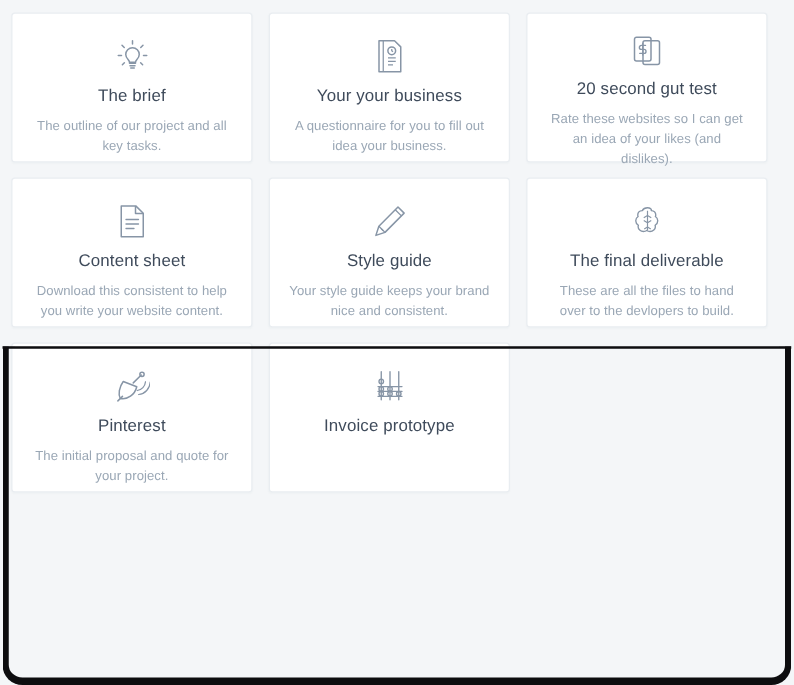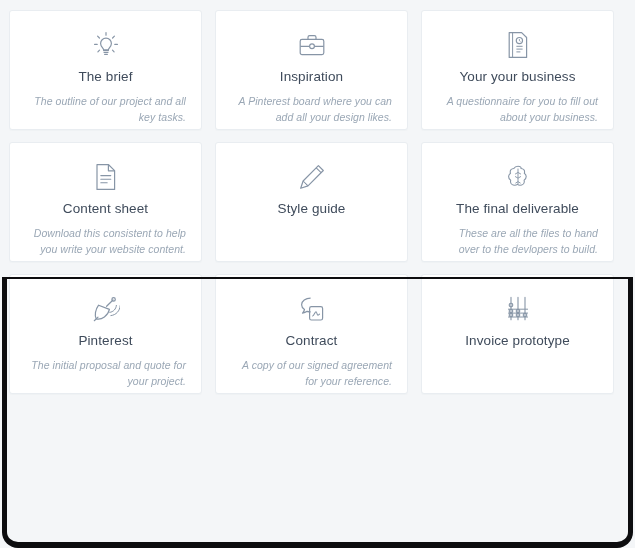--- a/index.html
+++ b/index.html
@@ -66,25 +66,24 @@
     font-weight:normal;
     letter-spacing:.1px;
     text-align:right;
     line-height:1.2;
     margin-bottom:9px;
   }
 
   .card-desc{
     font-size:10.5px;
     color:#9aa7b5;
-    text-align:right;
+    text-align:center;
     line-height:1.5;
     padding:0 15px;
     letter-spacing:.05px;
-    font-style:italic;
   }
 </style>
 </head>
 <body>
 
 <div id="root">
 
   <div class="grid">
 
     <div class="card">
@@ -92,48 +91,48 @@
         <svg width="26" height="28" viewBox="0 0 26 28" fill="none" stroke="#8795a6" stroke-width="1.2" stroke-linecap="round">
           <path d="M13 7.2c-3.1 0-5.4 2.4-5.4 5.3 0 2 1.1 3.3 2 4.3.6.7 1 1.2 1 2h4.8c0-.8.4-1.3 1-2 .9-1 2-2.3 2-4.3 0-2.9-2.3-5.3-5.4-5.3z"></path>
           <path d="M10.6 19.6h4.8M11 21.5h4M11.6 23.3h2.8"></path>
           <path d="M13 1.6v2.6M4.6 5.2l1.8 1.8M21.4 5.2l-1.8 1.8M1.6 13.4h2.6M21.8 13.4h2.6M4.9 20.8l1.6-1.6M21.1 20.8l-1.6-1.6"></path>
         </svg>
       </div>
       <div class="card-title">The brief</div>
       <div class="card-desc">The outline of our project and all key tasks.</div>
     </div>
 
-    <div class="card">
-      <div class="card-icon">
-        <svg width="28" height="24" viewBox="0 0 28 24" fill="none" stroke="#8795a6" stroke-width="1.2" stroke-linejoin="round">
-          <rect x="2.2" y="6.4" width="23.6" height="15.2" rx="1.8"></rect>
-          <path d="M10 6.3V4.3c0-.9.7-1.6 1.6-1.6h4.8c.9 0 1.6.7 1.6 1.6v2"></path>
-          <path d="M2.4 13.3h9M16.6 13.3h9"></path>
-          <circle cx="14" cy="13.3" r="2.4"></circle>
-        </svg>
-      </div>
-      <div class="card-title">Inspiration</div>
-      <div class="card-desc">A Pinterest board where you can add all your design likes.</div>
-    </div>
 
     <div class="card">
       <div class="card-icon">
         <svg width="24" height="28" viewBox="0 0 24 28" fill="none" stroke="#8795a6" stroke-width="1.2" stroke-linejoin="round">
           <path d="M3.2 1.6h12.4l5 4.9v19.9H3.2z"></path>
           <path d="M6.6 1.6V26" stroke-width="1"></path>
           <circle cx="13.4" cy="9.6" r="3.1"></circle>
           <path d="M13.4 8.2v1.4l1 .8" stroke-width="1"></path>
           <path d="M10.4 15.3h6.2M10.4 18.1h6.2M10.4 20.9h4" stroke-width="1"></path>
         </svg>
       </div>
       <div class="card-title">Your your business</div>
-      <div class="card-desc">A questionnaire for you to fill out about your business.</div>
-    </div>
-
-
+      <div class="card-desc">A questionnaire for you to fill out idea your business.</div>
+    </div>
+
+
+    <div class="card">
+      <div class="card-icon">
+        <svg width="26" height="28" viewBox="0 0 26 28" fill="none" stroke="#8795a6" stroke-width="1.2" stroke-linejoin="round">
+          <rect x="9.4" y="4.6" width="13.2" height="19" rx="1.6"></rect>
+          <rect x="2.6" y="1.8" width="13.2" height="19" rx="1.6"></rect>
+          <path d="M9.2 6.2v10.2" stroke-width="1"></path>
+          <path d="M11.4 8.3H8.1c-.9 0-1.6.7-1.6 1.6s.7 1.6 1.6 1.6h2.1c.9 0 1.6.7 1.6 1.6s-.7 1.6-1.6 1.6H6.8" stroke-width="1.1" stroke-linecap="round"></path>
+        </svg>
+      </div>
+      <div class="card-title">20 second gut test</div>
+      <div class="card-desc">Rate these websites so I can get an idea of your likes (and dislikes).</div>
+    </div>
 
     <div class="card">
       <div class="card-icon">
         <svg width="24" height="28" viewBox="0 0 24 28" fill="none" stroke="#8795a6" stroke-width="1.2" stroke-linejoin="round">
           <path d="M3 1.7h11.6l6 5.9v18.8H3z"></path>
           <path d="M14.4 1.8v6h6.1"></path>
           <path d="M6.8 12.6h10M6.8 16.2h10M6.8 19.8h6.4" stroke-width="1.05" stroke-linecap="round"></path>
         </svg>
       </div>
       <div class="card-title">Content sheet</div>
@@ -143,20 +142,21 @@
 
     <div class="card">
       <div class="card-icon">
         <svg width="28" height="28" viewBox="0 0 28 28" fill="none" stroke="#8795a6" stroke-width="1.2" stroke-linejoin="round">
           <path d="M20.4 2.6l4.9 4.9L10 22.9l-7.3 2.4 2.4-7.3z"></path>
           <path d="M18.2 4.8l4.9 4.9M5.1 18l4.9 4.9" stroke-width="1.05"></path>
           <path d="M7 20l1.6 1.6" stroke-width="1"></path>
         </svg>
       </div>
       <div class="card-title">Style guide</div>
+      <div class="card-desc">Your style guide keeps your brand nice and consistent.</div>
     </div>
 
     <div class="card">
       <div class="card-icon">
         <svg width="26" height="26" viewBox="0 0 26 26" fill="none" stroke="#8795a6" stroke-width="1.1" stroke-linejoin="round">
           <path d="M13 2.2c-2 0-3.5 1-4.2 2.3-2.1.2-3.6 1.6-3.6 3.4 0 .5.1.9.3 1.3-1.2.8-1.9 2-1.9 3.4 0 1.5.8 2.8 2.1 3.6-.1.4-.2.8-.2 1.2 0 2.1 1.9 3.8 4.3 3.8 1 0 1.9-.3 2.6-.8.7.5 1.6.8 2.6.8 2.4 0 4.3-1.7 4.3-3.8 0-.4-.1-.8-.2-1.2 1.3-.8 2.1-2.1 2.1-3.6 0-1.4-.7-2.6-1.9-3.4.2-.4.3-.8.3-1.3 0-1.8-1.5-3.2-3.6-3.4C16.5 3.2 15 2.2 13 2.2z"></path>
           <path d="M13 4.6v15.8" stroke-width=".95"></path>
           <path d="M13 8.4l-3 1.8M13 8.4l3 1.8M13 14.2l-3-1.8M13 14.2l3-1.8M13 17.6l-2.6 1.6M13 17.6l2.6 1.6" stroke-width=".9"></path>
         </svg>
       </div>
@@ -171,31 +171,20 @@
           <path d="M2.3 25.7l3.7-3.6" stroke-linecap="round"></path>
           <path d="M14.6 11.3l6.4-6.3" stroke-linecap="round"></path>
           <circle cx="21.6" cy="4.4" r="1.7"></circle>
           <path d="M17.8 17.4c3.6-.5 6.3-3.4 6.6-7M18.9 20.6c5.2-.5 9-4.7 9.3-10" stroke-width="1" stroke-linecap="round"></path>
         </svg>
       </div>
       <div class="card-title">Pinterest</div>
       <div class="card-desc">The initial proposal and quote for your project.</div>
     </div>
 
-    <div class="card">
-      <div class="card-icon">
-        <svg width="28" height="26" viewBox="0 0 28 26" fill="none" stroke="#8795a6" stroke-width="1.2" stroke-linejoin="round">
-          <path d="M12.6 2.2c-5 0-9 2.9-9 6.5 0 1.9 1.1 3.6 2.9 4.8-.3 1.4-1 2.6-2 3.6 1.7-.3 3.3-.9 4.6-1.8 1.1.3 2.2.5 3.5.5"></path>
-          <path d="M13.4 10.6h9.4c1 0 1.8.8 1.8 1.8v9.8c0 1-.8 1.8-1.8 1.8h-9.4c-1 0-1.8-.8-1.8-1.8v-9.8c0-1 .8-1.8 1.8-1.8z"></path>
-          <path d="M14.6 19.9c1.6 0 2.2-4.2 3.4-4.2 1 0 .8 3.4 2 3.4.7 0 1.1-1 1.6-1" stroke-width="1.05" stroke-linecap="round"></path>
-        </svg>
-      </div>
-      <div class="card-title">Contract</div>
-      <div class="card-desc">A copy of our signed agreement for your reference.</div>
-    </div>
 
     <div class="card">
       <div class="card-icon">
         <svg width="26" height="28" viewBox="0 0 26 28" fill="none" stroke="#8795a6" stroke-width="1.1" stroke-linecap="round">
           <path d="M6 2.4v22.4M13 2.4v22.4M20 2.4v22.4"></path>
           <path d="M3.4 14.2h19.2M3.4 18.1h19.2M3.4 22h19.2" stroke-width="1"></path>
           <circle cx="6" cy="10.1" r="1.8" fill="none"></circle>
           <circle cx="6" cy="16.1" r="1.8" fill="none"></circle>
           <circle cx="6" cy="20" r="1.8" fill="none"></circle>
           <circle cx="13" cy="16.1" r="1.8" fill="none"></circle>

